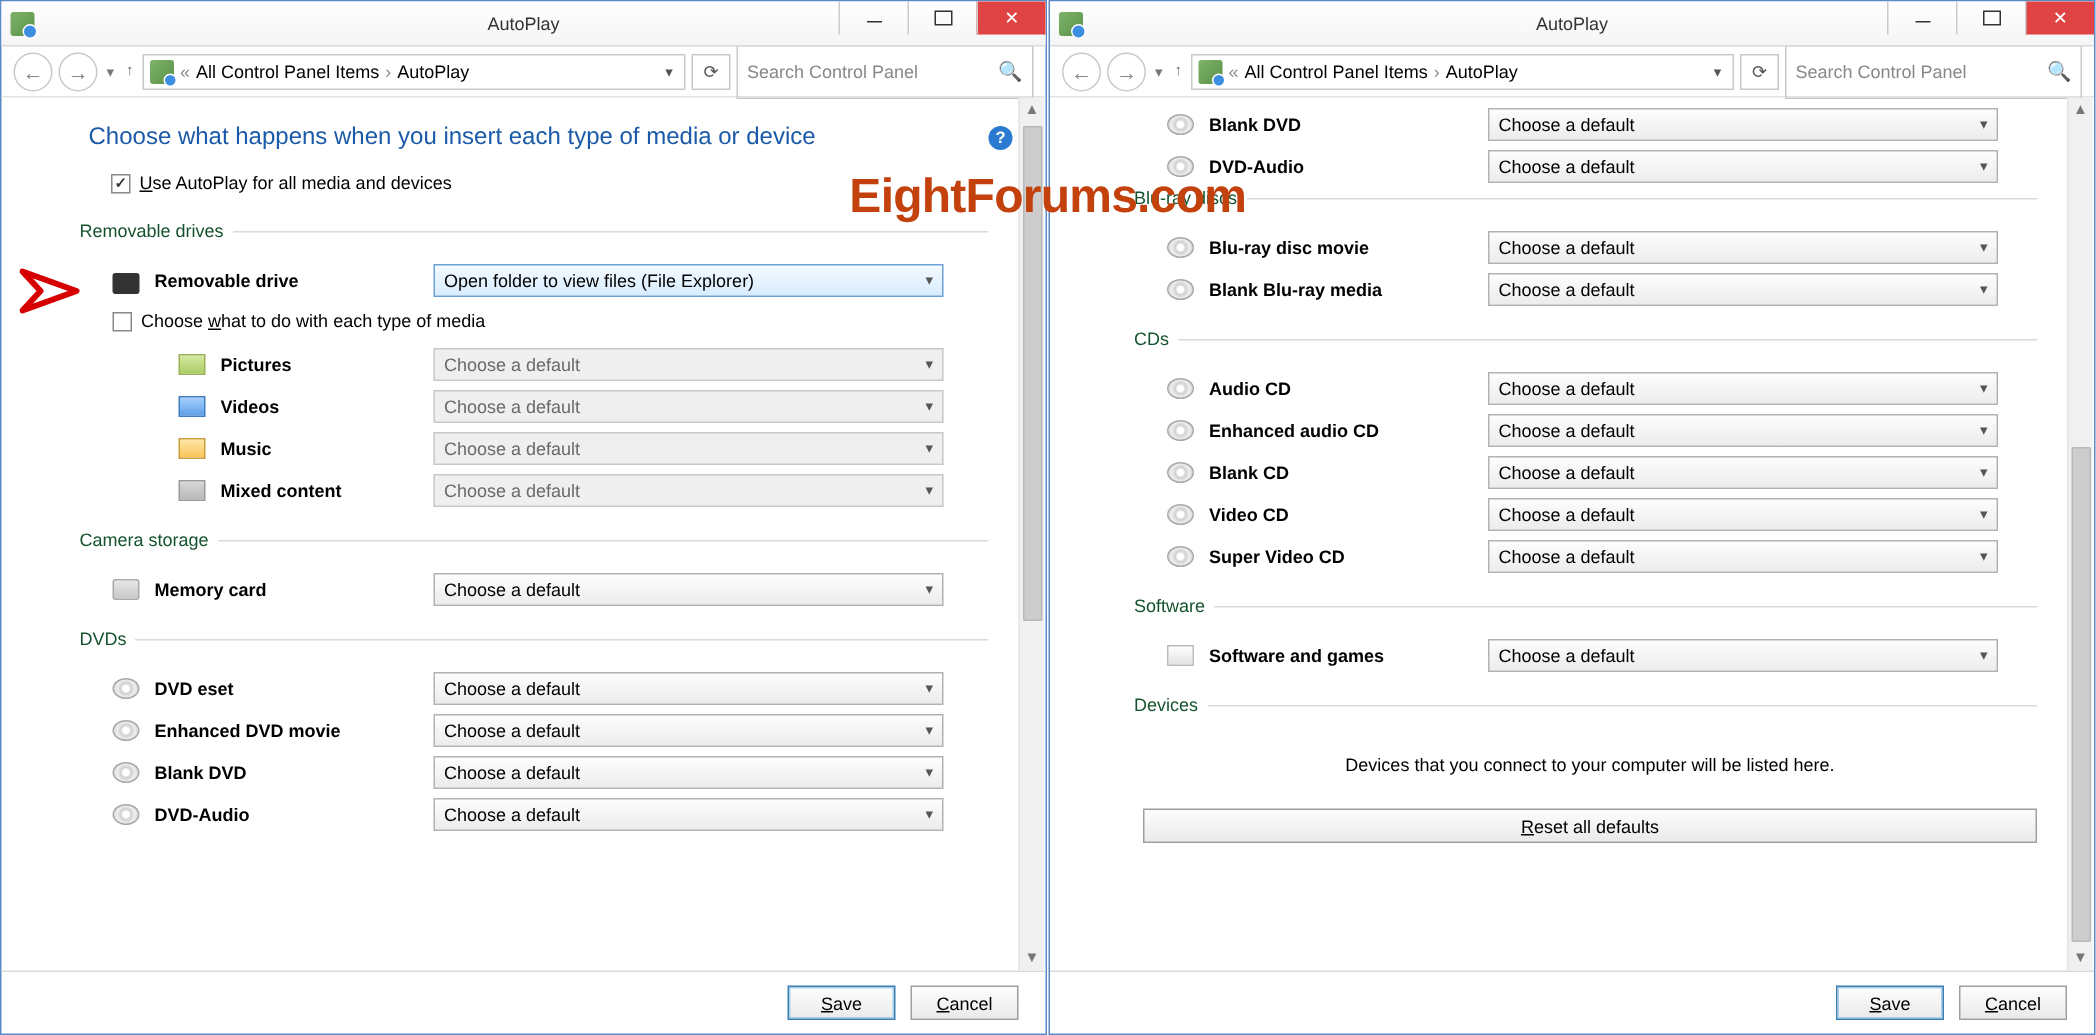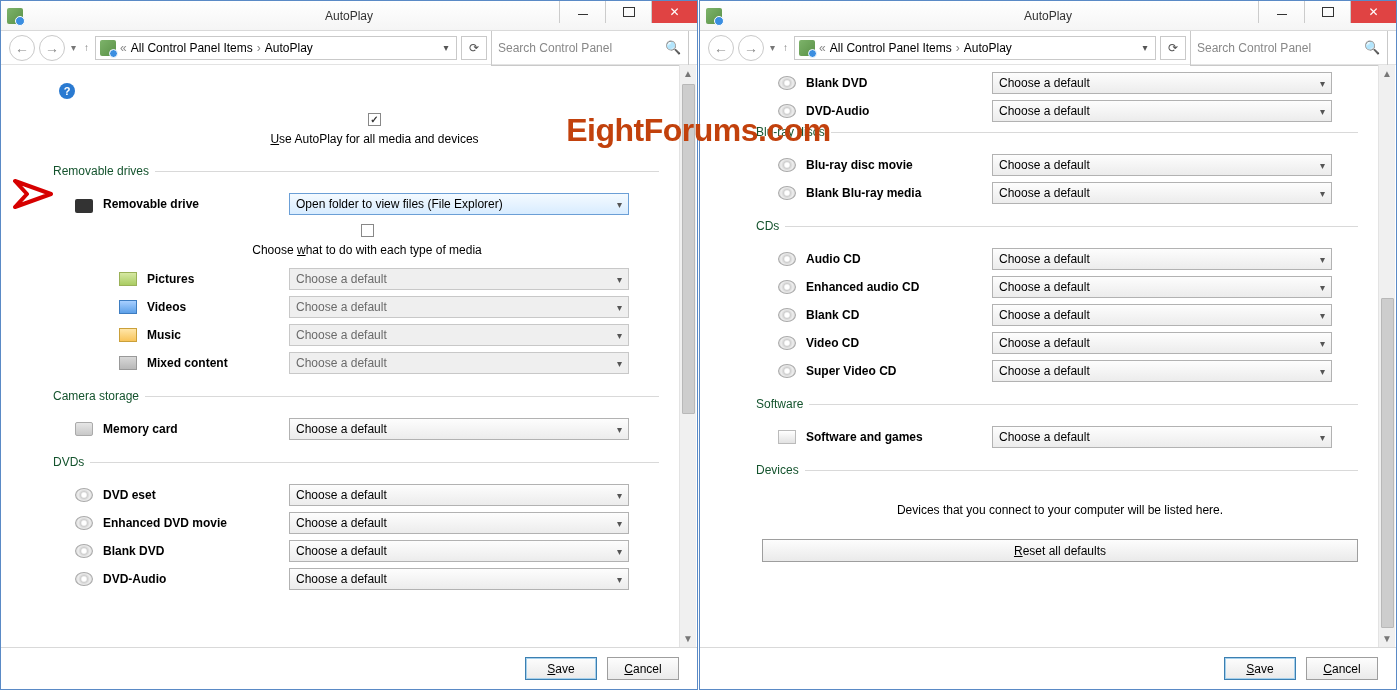--- a/index.html
+++ b/index.html
@@ -137,21 +137,21 @@
   .sb-btn{height:17px;width:100%;display:flex;align-items:center;justify-content:center;color:#777;font-size:10px;}
   .sb-thumb{width:13px;background:#cdcdcd;border:1px solid #b8b8b8;border-radius:1px;}
   .heading{
     color:#1a5aa8;font-size:16px;margin:0 0 14px 0;
     display:flex;align-items:center;justify-content:space-between;
   }
   .help-icon{
     width:16px;height:16px;border-radius:50%;background:#2a7ad1;color:#fff;
     display:flex;align-items:center;justify-content:center;font-size:11px;font-weight:bold;
   }
-  .chk-row{display:flex;align-items:center;gap:6px;margin-bottom:18px;flex-direction:column;}
+  .chk-row{display:flex;align-items:center;gap:6px;margin-bottom:18px;}
   .chk{width:13px;height:13px;border:1px solid #888;background:#fff;display:flex;align-items:center;justify-content:center;font-size:10px;}
   .chk.checked::before{content:"✓";color:#333;font-weight:bold;}
   u.ak{text-decoration:underline;}
   fieldset.grp{
     border:none;border-top:1px solid #d9d9d9;
     padding:12px 0 6px 0;margin:0 16px 6px 0;position:relative;
   }
   fieldset.grp > legend{
     padding:0 6px 0 0;font-size:12px;color:#14532d;
     margin-left:-6px;
@@ -238,20 +238,21 @@
     </div>
     <div class="refresh-btn">⟳</div>
     <div class="search-box">
       <span>Search Control Panel</span>
       <span class="mag">🔍</span>
     </div>
   </div>
 
   <div class="content">
     <div class="heading">
+      <span>Choose what happens when you insert each type of media or device</span>
       <div class="help-icon">?</div>
     </div>
 
     <svg class="arrow-red" width="50" height="34">
       <path d="M2 4 L38 17 L2 30 L14 17 Z" fill="none" stroke="#d60000" stroke-width="4" stroke-linejoin="round"></path>
     </svg>
 
     <div class="chk-row" style="margin-left:-40px;padding-left:55px;">
       <div class="chk checked"></div>
       <span><u class="ak">U</u><span>se AutoPlay for all media and devices</span></span>

